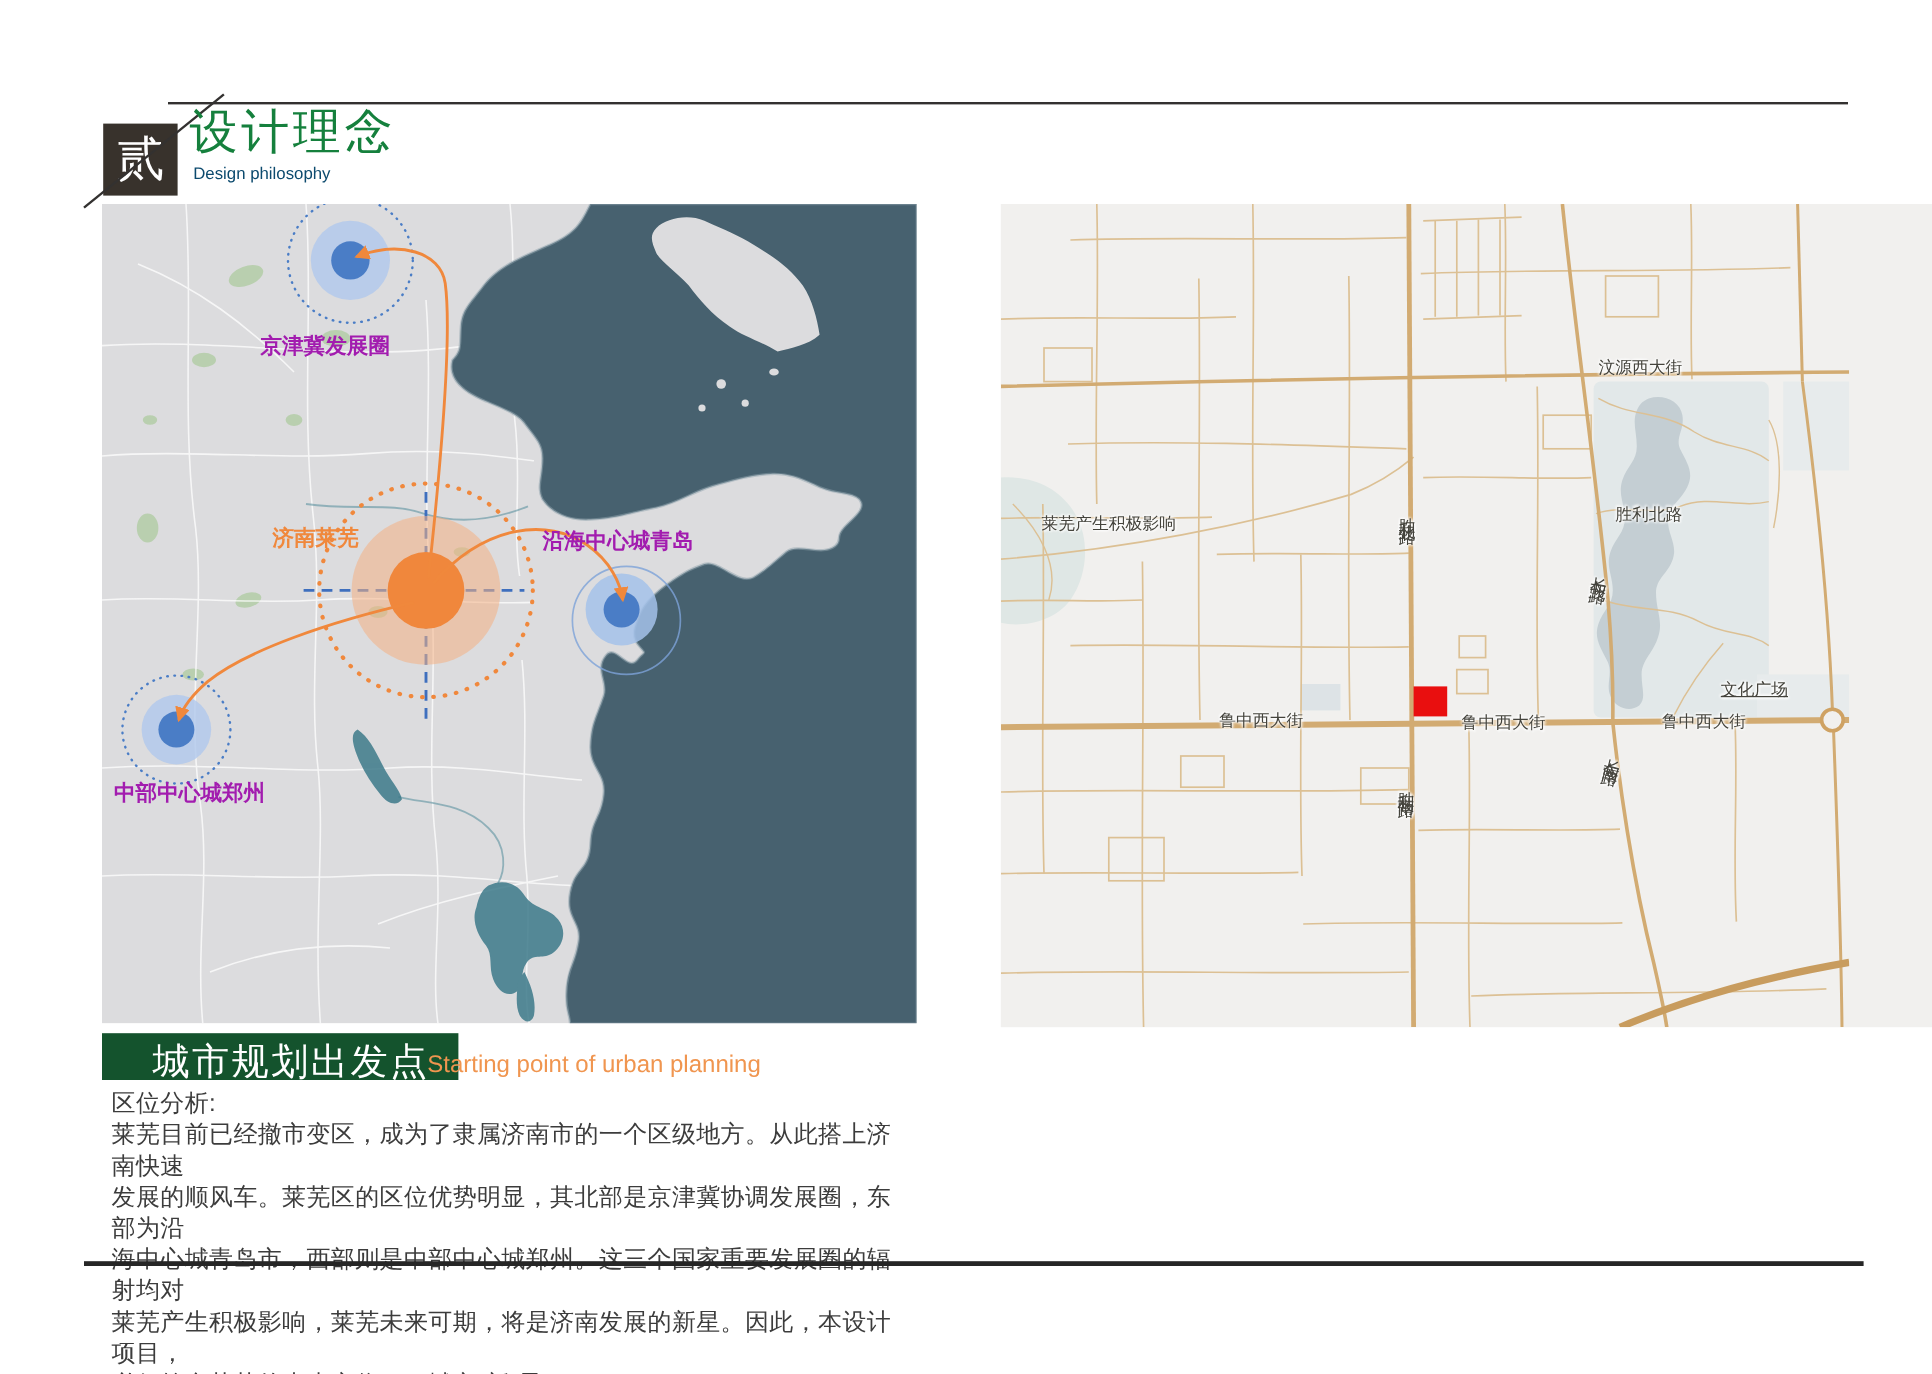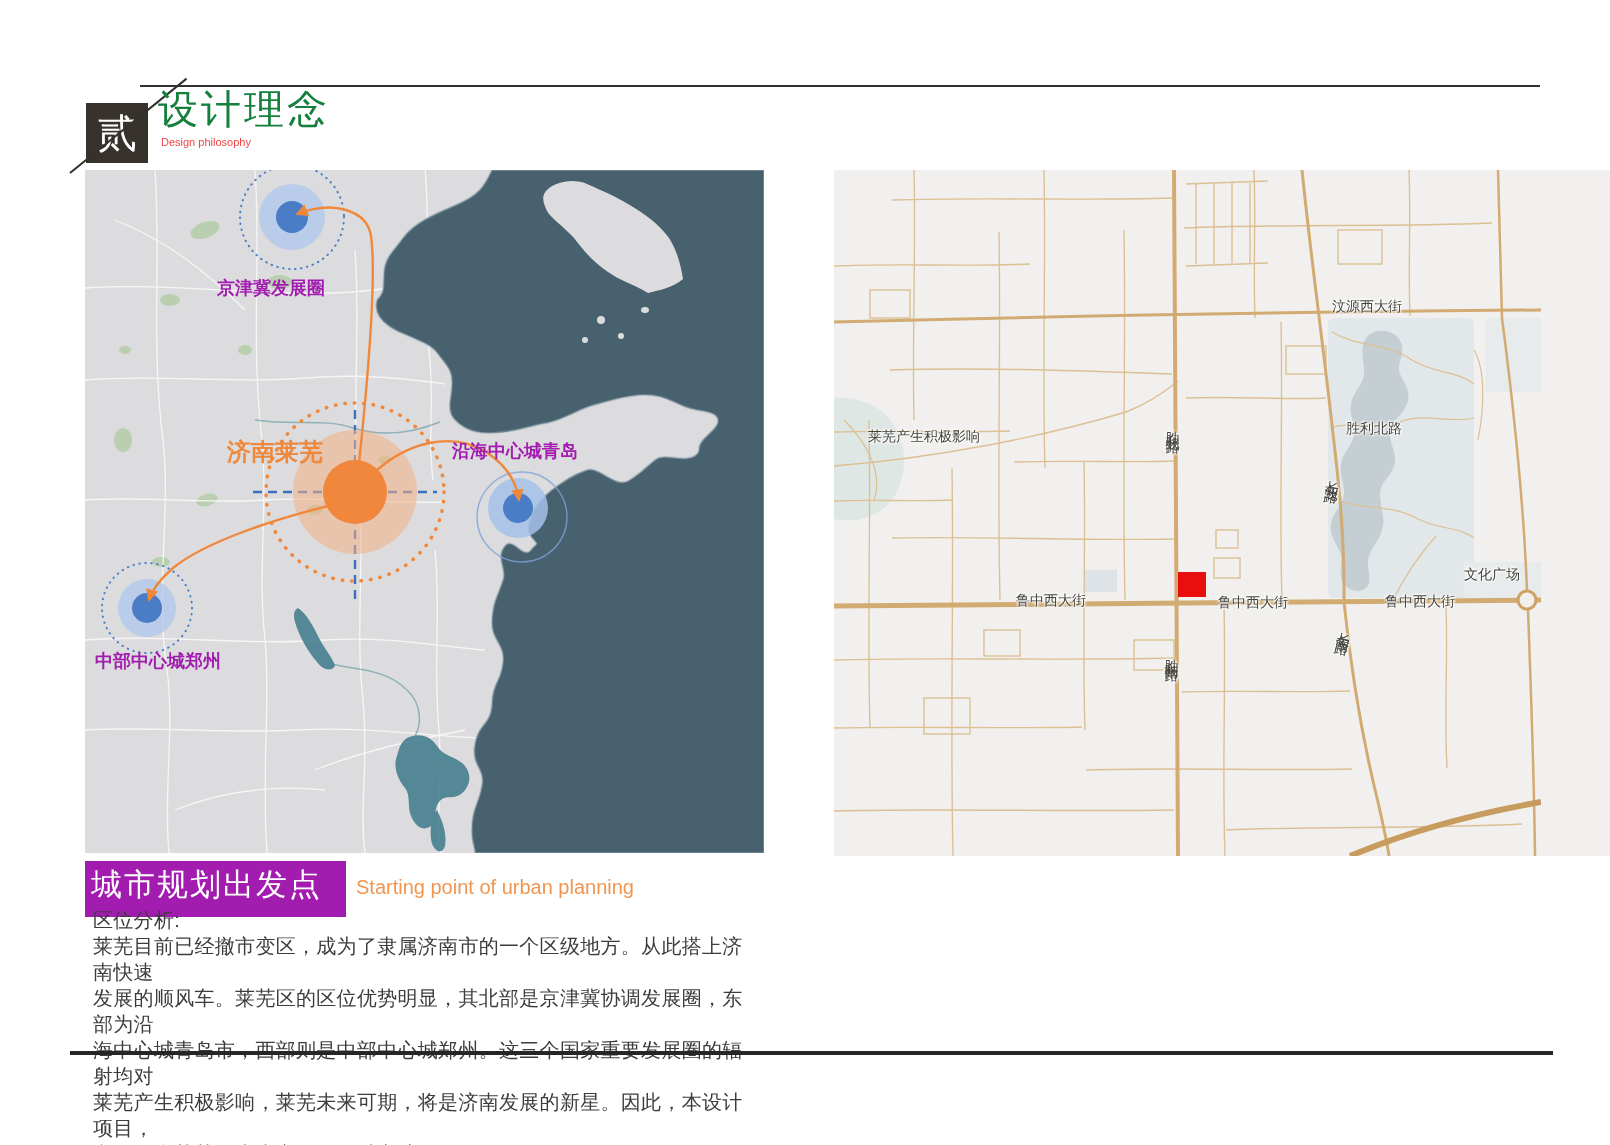--- a/index.html
+++ b/index.html
@@ -6,32 +6,32 @@
   body{width:1610px;height:1145px;position:relative;background:#ffffff;overflow:hidden;
        font-family:"Liberation Sans", sans-serif;}
   .abs{position:absolute;}
   
   .top-rule{left:140px;top:85px;width:1400px;height:2px;background:#333130;}
   .num-box{left:86px;top:103px;width:62px;height:60px;background:#38322c;color:#ffffff;
            font-size:40px;line-height:60px;text-align:center;}
   .diag-line{left:70px;top:172px;width:150px;height:2px;background:#333130;
              transform-origin:left center;transform:rotate(-39deg);}
   .page-title{left:158px;top:82px;font-size:40px;color:#15803d;letter-spacing:3px;font-weight:500;}
-  .page-subtitle{left:161px;top:136px;font-size:11px;color:#ef4444;}
+  .page-subtitle{left:161px;top:136px;font-size:14px;color:#0c4a6e;}
   
   .region-map{left:85px;top:170px;width:679px;height:683px;overflow:hidden;}
   .site-map{left:818px;top:170px;width:804px;height:686px;overflow:hidden;background:#f1f0ee;margin-left:16px;}
   .map-label{position:absolute;font-weight:600;white-space:nowrap;}
   .lbl-blue{color:#a21caf;font-size:18px;}
-  .lbl-orange{color:#f0883c;font-size:24px;}
+  .lbl-orange{color:#f0883c;font-size:18px;}
   .street-label{position:absolute;font-size:14px;color:#44433c;font-weight:500;white-space:nowrap;
     text-shadow:0 0 3px #fff,0 0 3px #fff,1px 1px 2px #fff,-1px -1px 2px #fff;}
   .v-label{writing-mode:vertical-rl;letter-spacing:3px;}
   
-  .banner{left:85px;top:861px;width:261px;height:56px;background:#a21caf;}
+  .banner{left:85px;top:861px;width:261px;height:39px;background:#14532d;padding-left:36px;}
   .banner span{display:block;color:#ffffff;font-size:31px;line-height:47px;padding-left:6px;letter-spacing:2px;}
   .banner-en{left:356px;top:876px;font-size:20px;color:#f0954f;text-align:center;}
   .text-col{font-size:20px;line-height:26px;color:#3c3c3c;letter-spacing:0.3px;}
   .text-col .body-text{white-space:pre-line;}
   .left-col{left:93px;top:907px;width:668px;}
   .right-col{left:816px;top:907px;width:712px;}
   .bottom-rule{left:70px;top:1051px;width:1483px;height:4px;background:#262626;}
 </style>
 </head>
 <body>
@@ -229,21 +229,21 @@
       <path d="M 516 686 C 578 660 638 644 707 632" stroke-width="6" stroke="#C89C5E"></path>
       <circle cx="693" cy="430" r="9" fill="#F1F0EE" stroke="#CFA263" stroke-width="3"></circle>
     </g>
     <rect x="344" y="402" width="28" height="25" fill="#E90F0F"></rect>
   </svg>
   <div class="street-label" style="left:498px;top:128px;">汶源西大街</div>
   <div class="street-label" style="left:34px;top:258px;">莱芜产生积极影响</div>
   <div class="street-label v-label" style="left:330px;top:250px;">胜利北路</div>
   <div class="street-label" style="left:512px;top:250px;">胜利北路</div>
   <div class="street-label v-label" style="left:492px;top:300px;transform:rotate(10deg);">长勺北路</div>
-  <div class="street-label" style="left:630px;top:396px;">文化广场</div>
+  <div class="street-label" style="left:600px;top:396px;text-decoration:underline;">文化广场</div>
   <div class="street-label" style="left:182px;top:422px;">鲁中西大街</div>
   <div class="street-label" style="left:384px;top:424px;">鲁中西大街</div>
   <div class="street-label" style="left:551px;top:423px;">鲁中西大街</div>
   <div class="street-label v-label" style="left:329px;top:478px;">胜利南路</div>
   <div class="street-label v-label" style="left:504px;top:452px;transform:rotate(14deg);">长勺南路</div>
 </div>
 
 <div class="abs banner">
   <span>城市规划出发点</span>
 </div>

